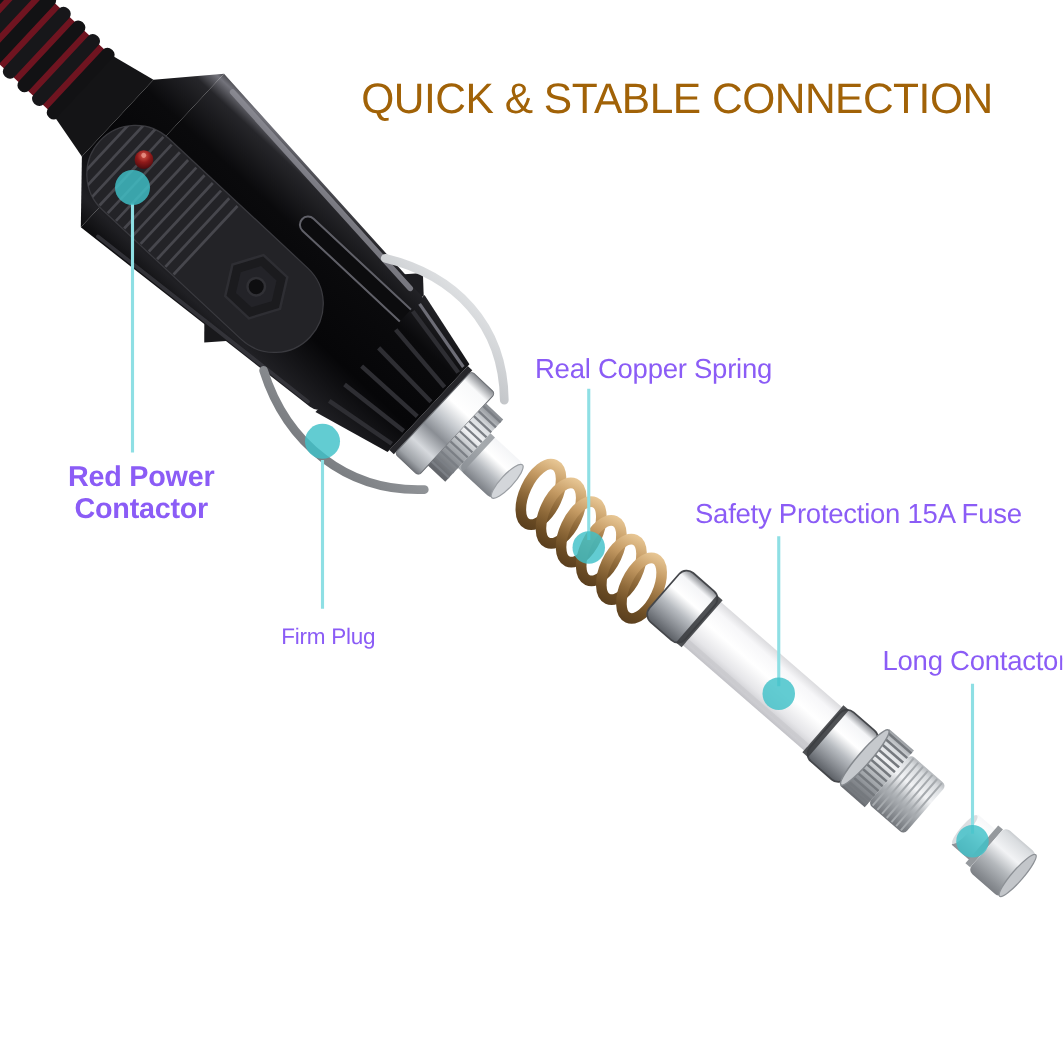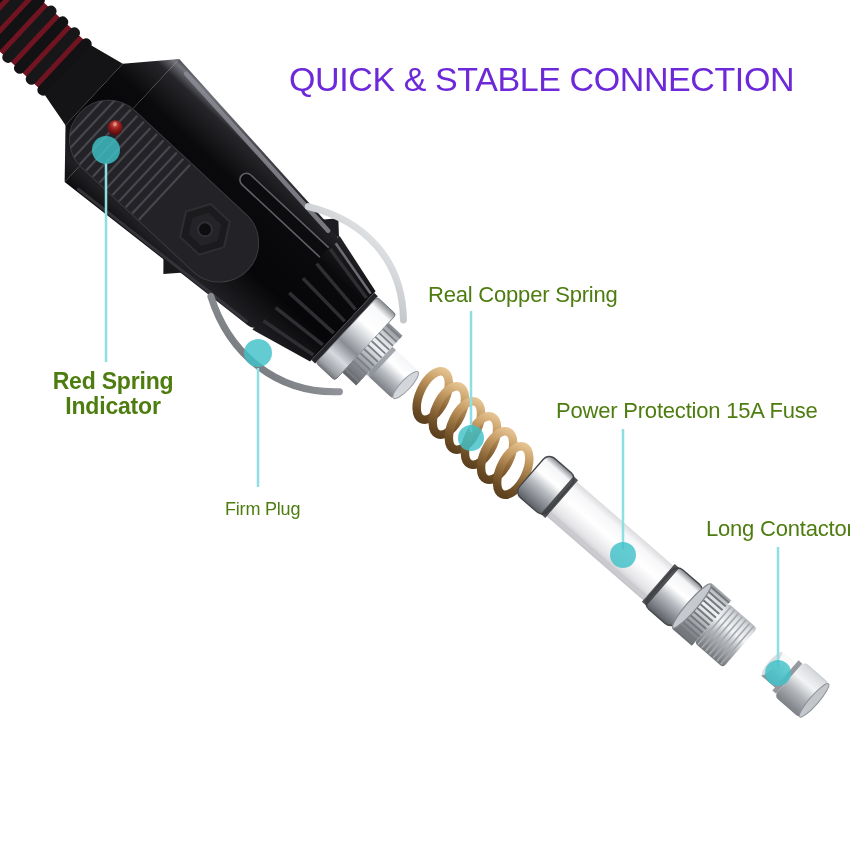--- a/index.html
+++ b/index.html
@@ -3,24 +3,24 @@
 <meta charset="utf-8">
 <style>
   html,body{margin:0;padding:0;background:#ffffff;}
   .stage{
     position:relative;width:850px;height:850px;overflow:hidden;background:#ffffff;
     font-family:"Liberation Sans","DejaVu Sans",sans-serif;
   }
   .scene{position:absolute;left:0;top:0;}
   .page-title{
     position:absolute;left:289px;top:60px;
-    font-size:34px;letter-spacing:-0.4px;color:#6d28d9;white-space:nowrap;
+    font-size:34px;letter-spacing:-0.4px;color:#a16207;white-space:nowrap;
   }
   .callout-label{
-    position:absolute;color:#4d7c0f;font-size:22px;letter-spacing:-0.2px;
+    position:absolute;color:#8b5cf6;font-size:22px;letter-spacing:-0.2px;
     line-height:1.08;white-space:nowrap;
   }
   .callout-label.center{text-align:center;white-space:normal;}
   #lbl-red-power{left:30px;top:369px;width:166px;font-weight:bold;font-size:23px;}
   #lbl-firm-plug{left:225px;top:500px;font-size:18px;}
   #lbl-copper-spring{left:428px;top:283px;}
   #lbl-safety-fuse{left:556px;top:399px;}
   #lbl-long-contactor{left:706px;top:517px;}
 </style>
 </head>
@@ -257,22 +257,22 @@
       <circle cx="106" cy="150" r="14"></circle>
       <circle cx="258" cy="353" r="14"></circle>
       <circle cx="471" cy="438" r="13"></circle>
       <circle cx="623" cy="555" r="13"></circle>
       <circle cx="778" cy="673" r="13"></circle>
     </g>
   </svg>
 
   <div class="page-title">QUICK &amp; STABLE CONNECTION</div>
 
-  <div class="callout-label center" id="lbl-red-power">Red Spring Indicator</div>
+  <div class="callout-label center" id="lbl-red-power">Red Power Contactor</div>
 
   <div class="callout-label" id="lbl-firm-plug">Firm Plug</div>
 
   <div class="callout-label" id="lbl-copper-spring">Real Copper Spring</div>
 
-  <div class="callout-label" id="lbl-safety-fuse">Power Protection 15A Fuse</div>
+  <div class="callout-label" id="lbl-safety-fuse">Safety Protection 15A Fuse</div>
 
   <div class="callout-label" id="lbl-long-contactor">Long Contactor</div>
 </div>
 
 </body></html>

